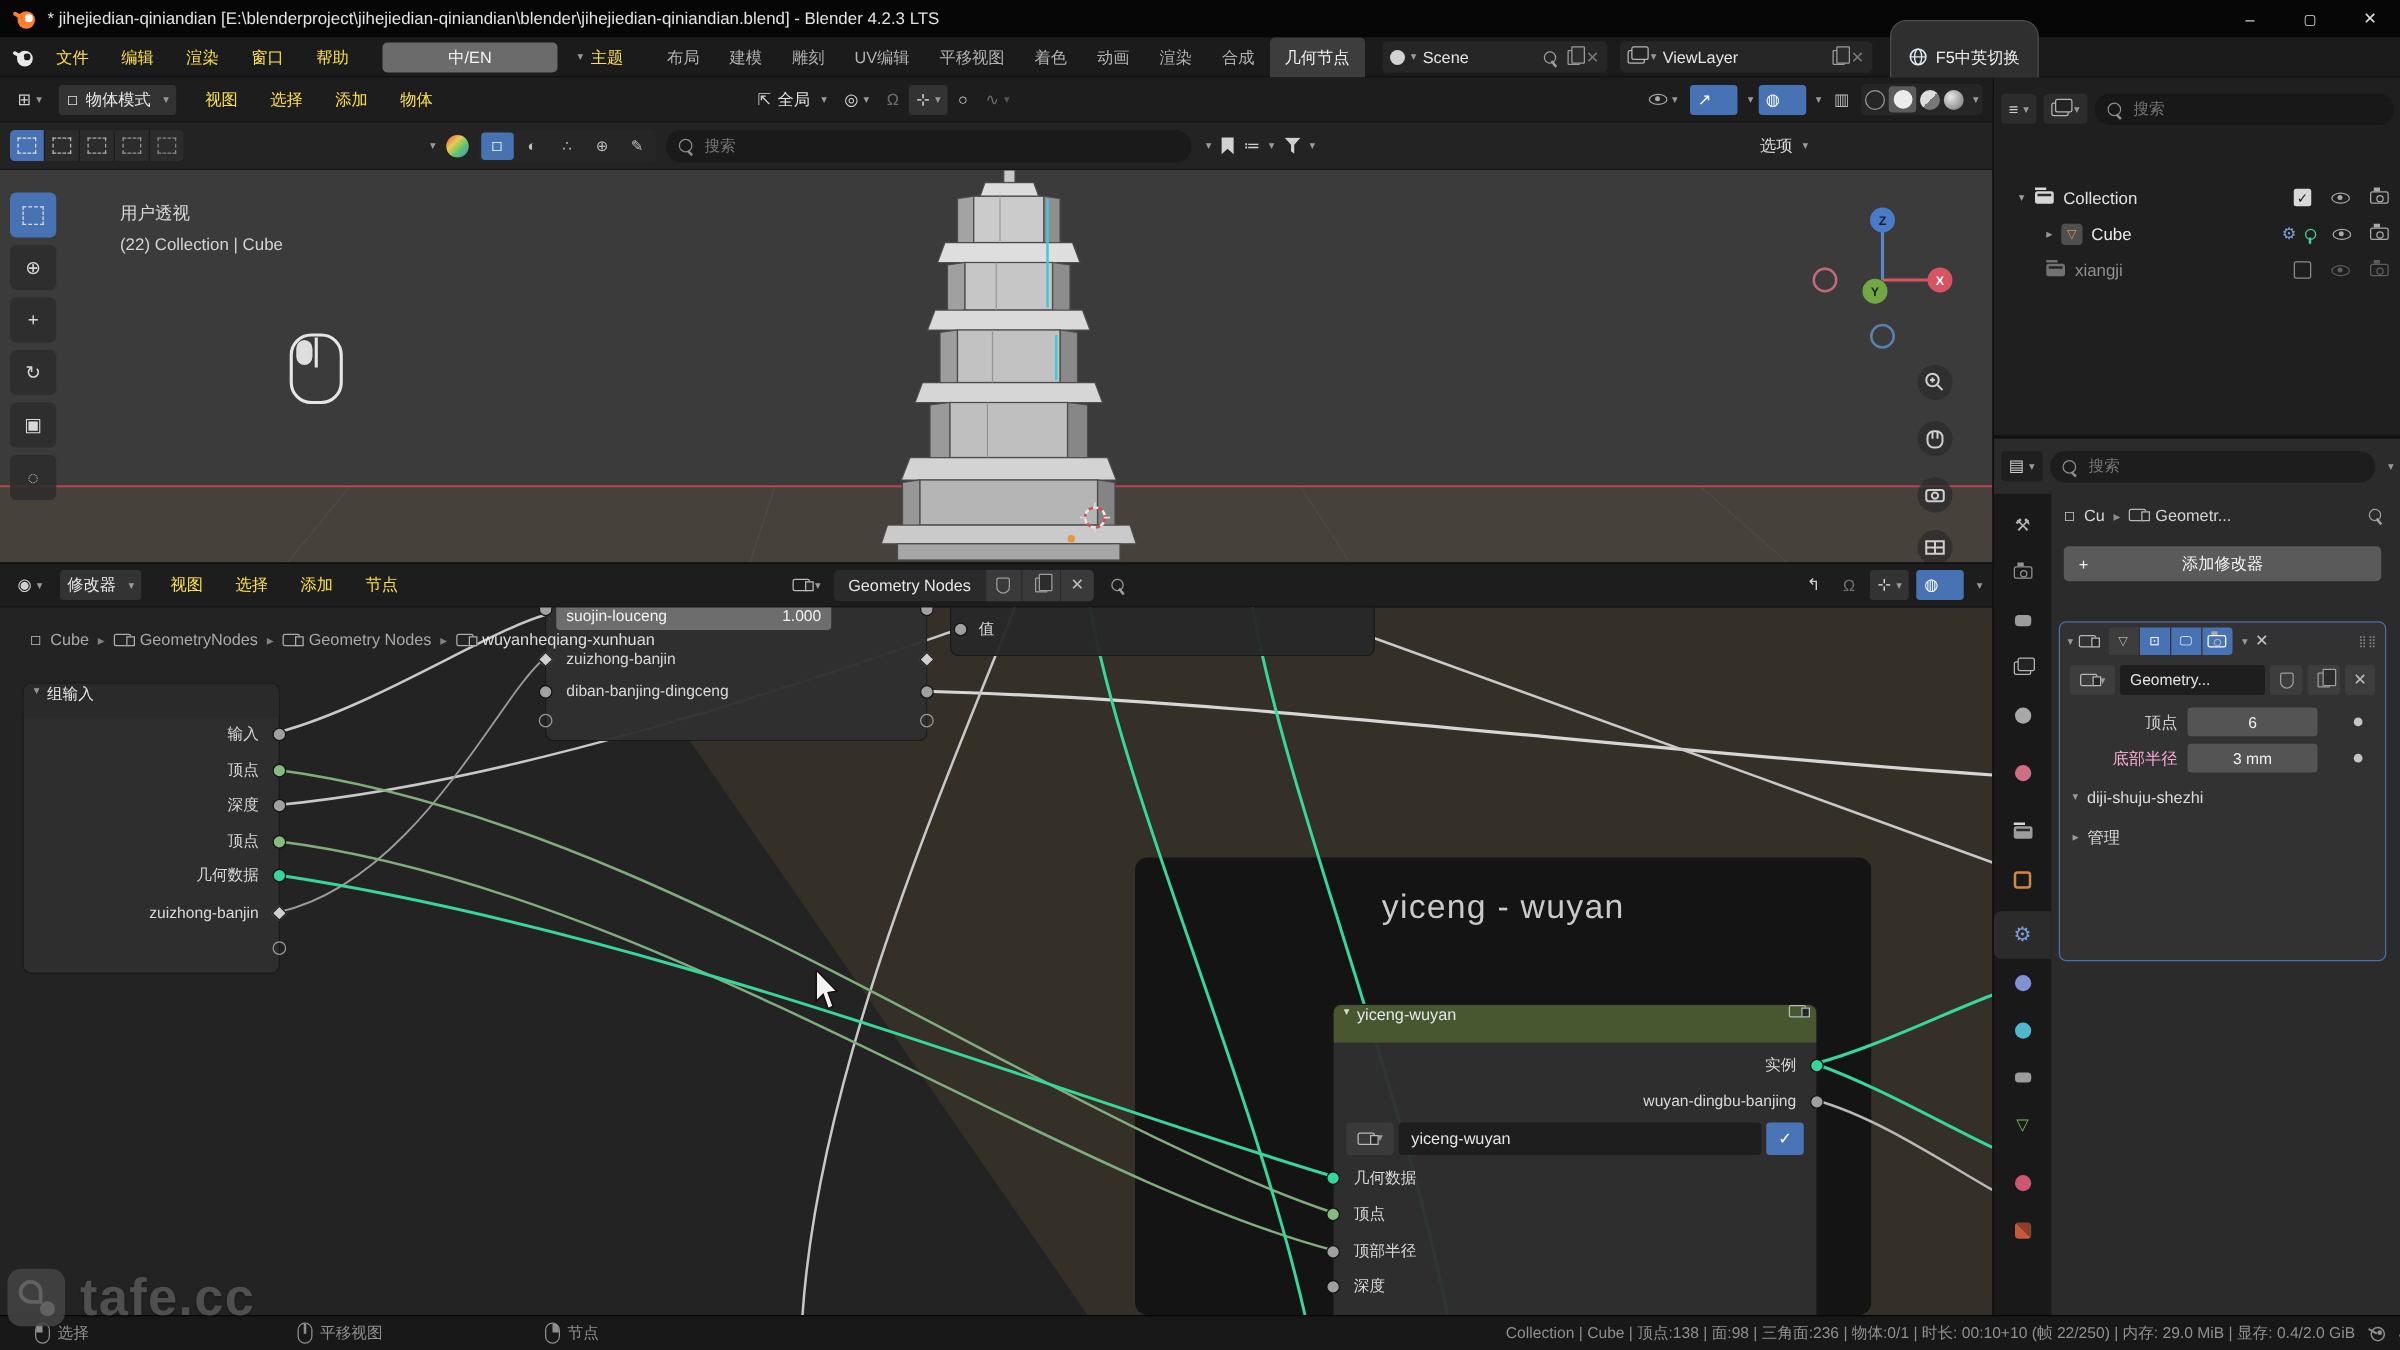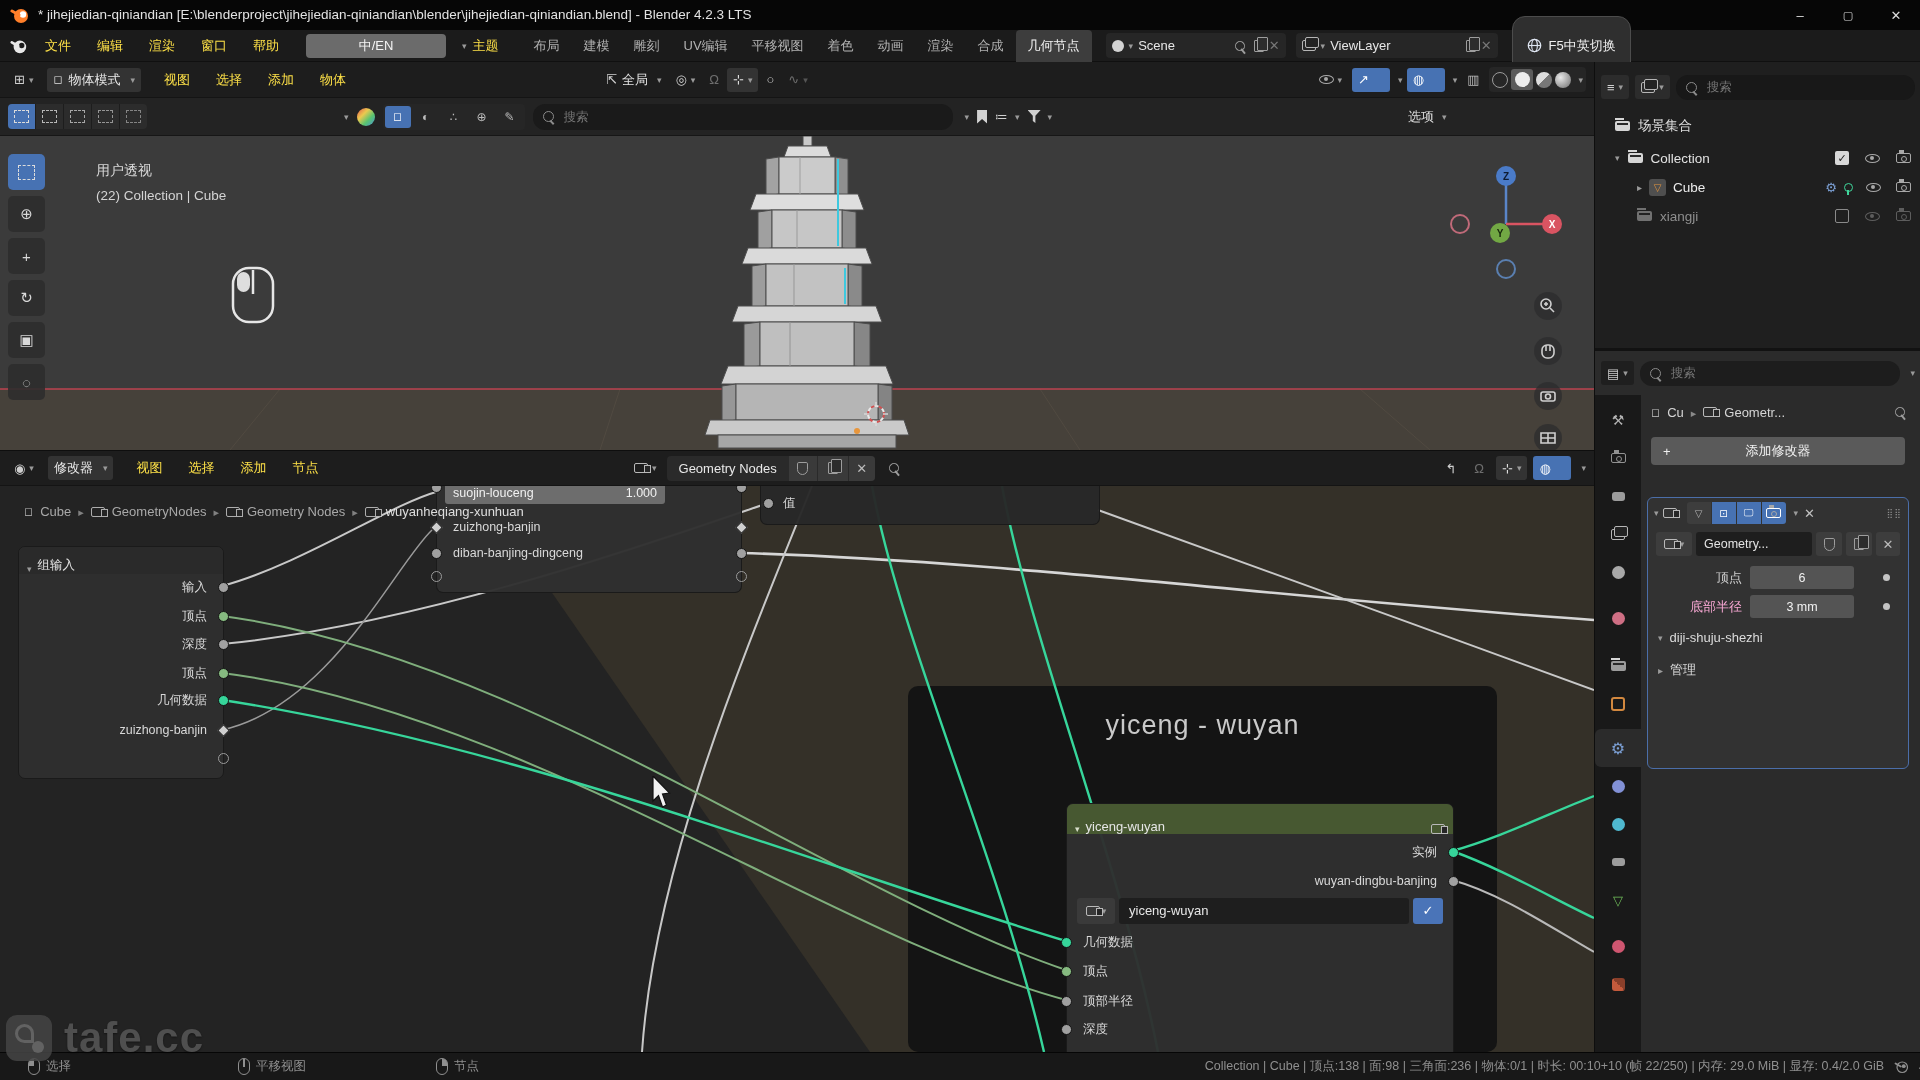--- a/index.html
+++ b/index.html
@@ -61,21 +61,21 @@
   .menu-item{padding:0 13px;color:#fde047}
   .tab{padding:0 12px;color:#b2b2b2;height:32px;display:flex;align-items:center}
   .tab-active{background:#3d3d3d;color:#f2f2f2;border-radius:4px 4px 0 0}
   .hbtn{height:24px;padding:0 6px;border-radius:3px;display:flex;align-items:center}
   .widget{background:#262626;border-radius:4px;height:25px;display:flex;align-items:center;padding:0 6px;gap:5px}
   .selbtn{width:27px;height:25px;background:#2c2c2c;border-right:1px solid #1d1d1d;display:flex;align-items:center;justify-content:center}
   .dash{width:13px;height:11px;border:1px dashed #dcdcdc}
   .toolbtn{width:37px;height:36px;background:#2e2e2eE6;border-radius:5px;margin-bottom:6px;display:flex;align-items:center;justify-content:center;color:#d8d8d8;font-size:15px}
   .ptab{width:46px;height:38px;display:flex;align-items:center;justify-content:center}
   .pdot{width:13px;height:13px;border-radius:3px}
-  .nodehdr{position:absolute;left:0;right:0;top:0;height:27px;display:flex;align-items:flex-end;padding:0 8px;box-sizing:border-box;border-radius:6px 6px 0 0;color:#e6e6e6;font-size:12.5px;gap:6px}
+  .nodehdr{position:absolute;left:0;right:0;top:0;height:27px;display:flex;align-items:flex-start;padding:0 8px;box-sizing:border-box;border-radius:6px 6px 0 0;color:#e6e6e6;font-size:12.5px;gap:6px}
   .hintlbl{color:#8f8f8f;font-size:12.5px;margin-left:6px}
 </style>
 </head>
 <body>
 
 <div class="abs row" style="left:0;top:0;width:1920px;height:30px;background:#060606">
   <svg class="abs" style="left:10px;top:5px" width="20" height="20" viewBox="0 0 20 20">
     <circle cx="11" cy="11" r="7" fill="#ff7f2a"></circle>
       <circle cx="13" cy="9.5" r="3.2" fill="#fff"></circle>
     <path d="M2,6 L9,10" stroke="#ff7f2a" stroke-width="3" stroke-linecap="round"></path>
@@ -522,24 +522,20 @@
     <div class="hbtn" style="background:#2c2c2c;color:#cfcfcf">≡<span class="dd"></span></div>
     <div class="hbtn" style="background:#2c2c2c">
         <div class="ic-layers"></div>
         <span class="dd"></span>
       </div>
     <div class="row" style="flex:1;background:#181818;border-radius:12px;height:25px;padding:0 10px;gap:8px">
       <div class="ic-mag"></div>
       <input style="background: transparent; border: none; outline: none; color: rgb(221, 221, 221); font-size: 12.5px; width: 100%;" placeholder="搜索">
     </div>
   </div>
-  <div class="abs row" style="left:20px;top:50px;width:300px;height:28px;gap:8px">
-    <div class="ic-box"></div>
-    <span style="color:#dedede;font-size:13.5px">场景集合</span>
-  </div>
   <div class="abs row" style="left:20px;top:82px;width:300px;height:28px;gap:8px">
     <span class="dd" style="margin:0"></span>
     <div class="ic-box"></div>
     <span style="color:#e2e2e2;font-size:13.5px;flex:1">Collection</span>
     <div class="cb">✓</div>
     <div class="ic-eye" style="margin-left:8px"></div>
     <div class="ic-cam" style="margin-left:8px;margin-right:4px"></div>
   </div>
   <div class="abs row" style="left:42px;top:111px;width:278px;height:28px;gap:7px">
     <span style="color:#9a9a9a;font-size:10px">▸</span>

